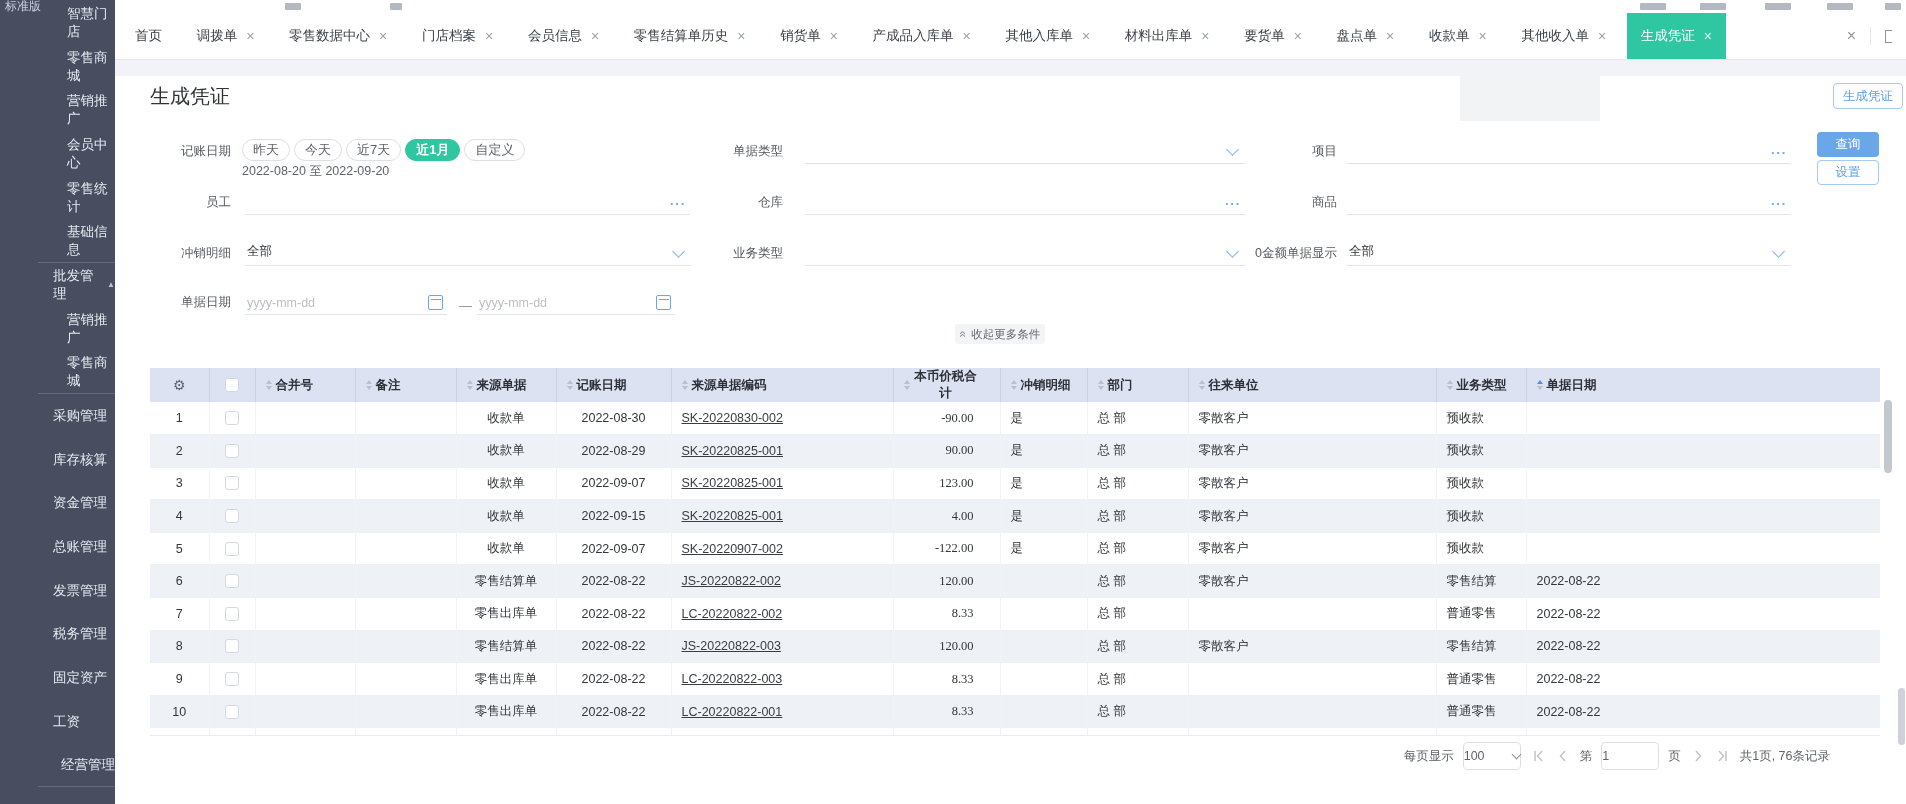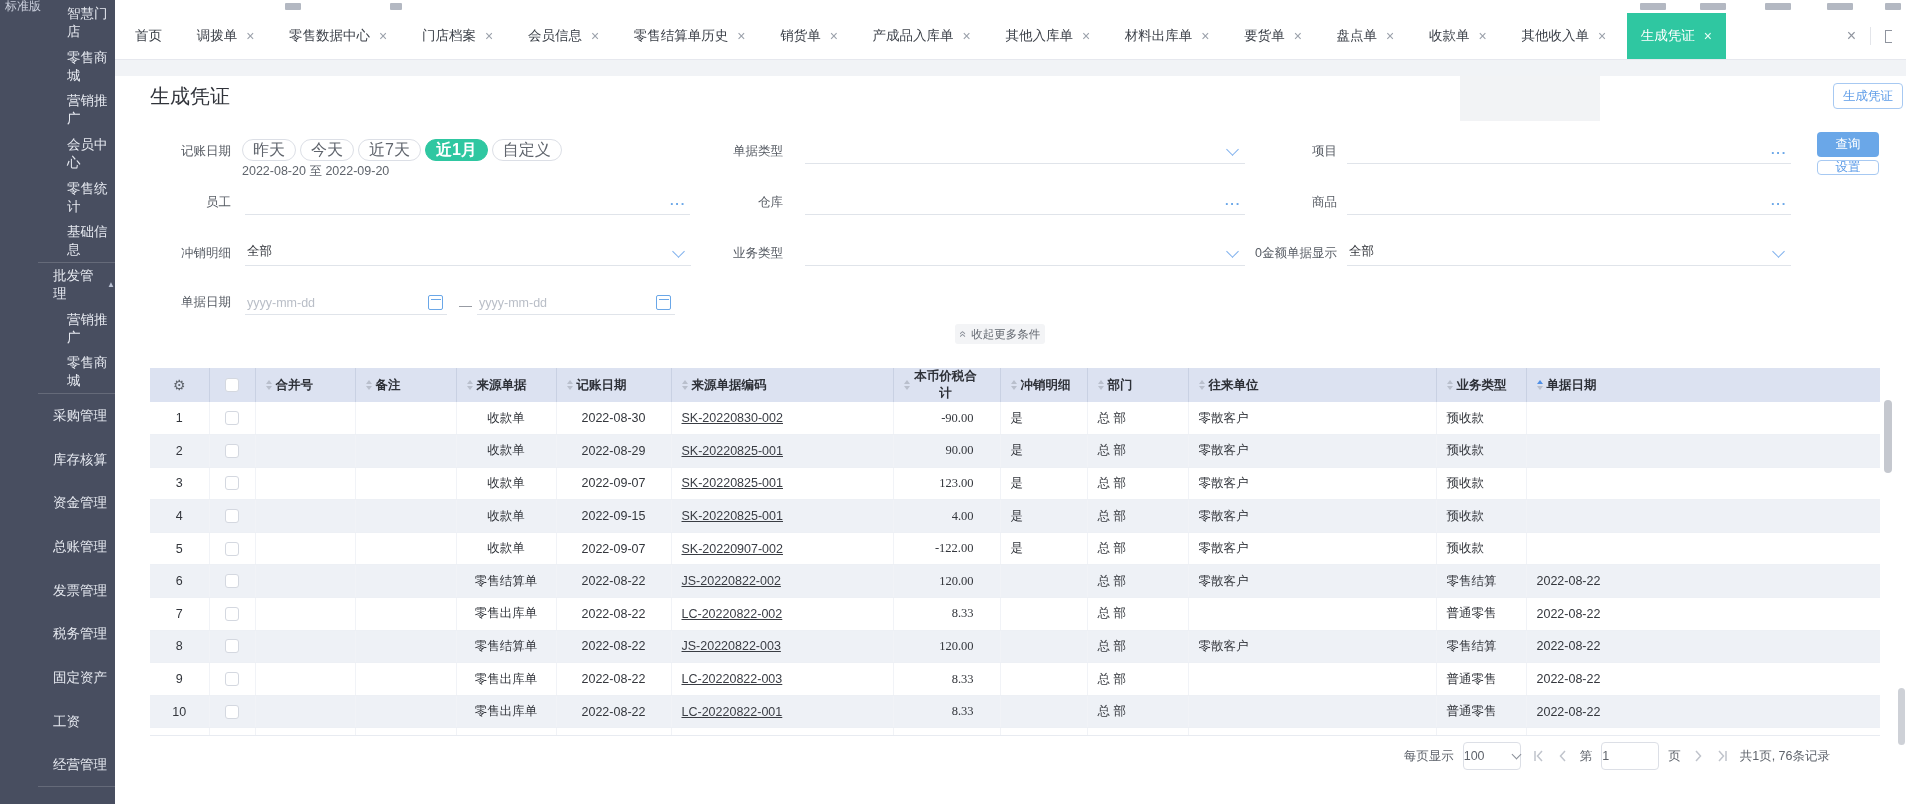--- a/index.html
+++ b/index.html
@@ -6,21 +6,21 @@
   html,body { background:#fff; }
   body { font-family:"Liberation Sans","DejaVu Sans",sans-serif; }
   .app { position:relative; width:1906px; height:804px; overflow:hidden; display:flex; background:#7f1d1d; }
 
   
   .sidebar { position:relative; width:115px; flex:0 0 115px; background:#484e60; overflow:hidden; }
   .sb-version { position:absolute; top:-2px; left:5px; font-size:12px; color:#c9cedb; z-index:2; }
   .sb-items { padding-top:1px;padding-left:38px; }
   .sb-item { height:43.7px; display:flex; align-items:center; padding-left:15px; font-size:13.5px; color:#e6e9f0; cursor:pointer; }
   .sb-item.indent { padding-left:29px; }
-  .sb-item.divider { border-bottom:1px solid rgba(255,255,255,0.16); }
+  .sb-item.divider { border-bottom:1px solid rgba(255,255,255,0.16);justify-content:flex-end; }
   .sb-arrow { margin-left:12px; font-size:8px; color:#b9c0d2; }
 
   
   .main { flex:1; display:flex; flex-direction:column; min-width:0; }
   .topstrip { position:relative; height:13px; background:#fff; }
   .frag { position:absolute; top:3px; height:7px; background:#b3b8c2; border-radius:1px; }
 
   .tabbar { height:47px; background:#fff; border-bottom:1px solid #e6e8ee; display:flex; }
   .tabs { flex:1; display:flex; justify-content:space-between; padding:0 6px; overflow:hidden; }
   .tab { display:flex; align-items:center; gap:9px; padding:0 14px; font-size:13.5px; color:#3a3f47; white-space:nowrap; cursor:pointer; }
@@ -33,27 +33,27 @@
 
   .graystrip { height:16px; background:#f1f3f6; }
 
   .content { position:relative; flex:1; background:#fff; }
   .gray-patch { position:absolute; left:1345px; top:0; width:140px; height:45px; background:#f2f3f5; }
 
   .page-title { position:absolute; left:35px; top:7px; font-size:20px; font-weight:500; color:#30333a; }
   .btn-outline-blue { position:absolute; display:flex; align-items:center; justify-content:center; background:#fff; border:1px solid #a7c9f2; color:#5d9ce8; border-radius:4px; font-size:12.5px; cursor:pointer; }
   .btn-generate { left:1718px; top:7px; width:70px; height:26px; }
   .btn-query { position:absolute; left:1702px; top:56px; width:62px; height:25px; background:#6aa7e8; color:#fff; border:none; border-radius:4px; font-size:12.5px; display:flex; align-items:center; justify-content:center; cursor:pointer; }
-  .btn-settings { left:1702px; top:84px; width:62px; height:15px; }
+  .btn-settings { left:1702px; top:84px; width:62px; height:25px; }
 
   .flabel { position:absolute; font-size:12.5px; color:#565b63; text-align:right; }
   .ffield { position:absolute; height:27px; border-bottom:1px solid #e0e4ea; font-size:12.5px; color:#33363c; display:flex; align-items:flex-end; justify-content:space-between; padding:0 2px 5px 2px; cursor:pointer; }
 
   .quick-group { position:absolute; left:127px; top:63px; display:flex; gap:4px; }
-  .quick-btn { height:22px; padding:0 10px; display:flex; align-items:center; border:1px solid #dcdfe6; border-radius:11px; font-size:16px; color:#5f646c; background:#fff; cursor:pointer; font-family:inherit; }
+  .quick-btn { height:22px; padding:0 10px; display:flex; align-items:center; border:1px solid #dcdfe6; border-radius:11px; font-size:13px; color:#5f646c; background:#fff; cursor:pointer; font-family:inherit; }
   .quick-btn.active { background:#2fc7a1; border-color:#2fc7a1; color:#fff; font-weight:700; }
   .range-text { position:absolute; left:127px; top:87px; font-size:12.5px; color:#5f646c; }
 
   .chevron { width:9px; height:9px; border-right:1.6px solid #7fb0ed; border-bottom:1.6px solid #7fb0ed; transform:rotate(45deg); margin:0 6px 4px 0; }
   .more-dots { color:#6aa7e8; font-size:13px; letter-spacing:1px; font-weight:700; line-height:11px; margin-right:2px; }
 
   .date-input { position:absolute; height:27px; border-bottom:1px solid #e0e4ea; display:flex; align-items:flex-end; justify-content:space-between; padding:0 4px 4px 2px; cursor:text; }
   .placeholder { color:#b9bec7; font-size:12.5px; }
   .cal-icon { width:15px; height:15px; border:1.5px solid #6aa7e8; border-radius:2px; position:relative; cursor:pointer; }
   .cal-icon:before { content:""; position:absolute; left:1.5px; right:1.5px; top:2.5px; height:1.5px; background:#6aa7e8; }

